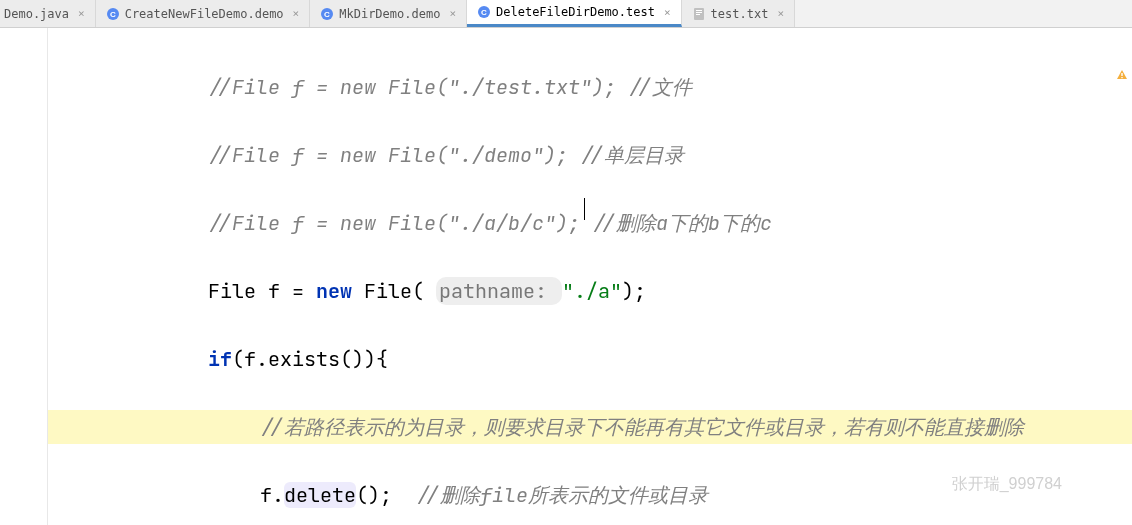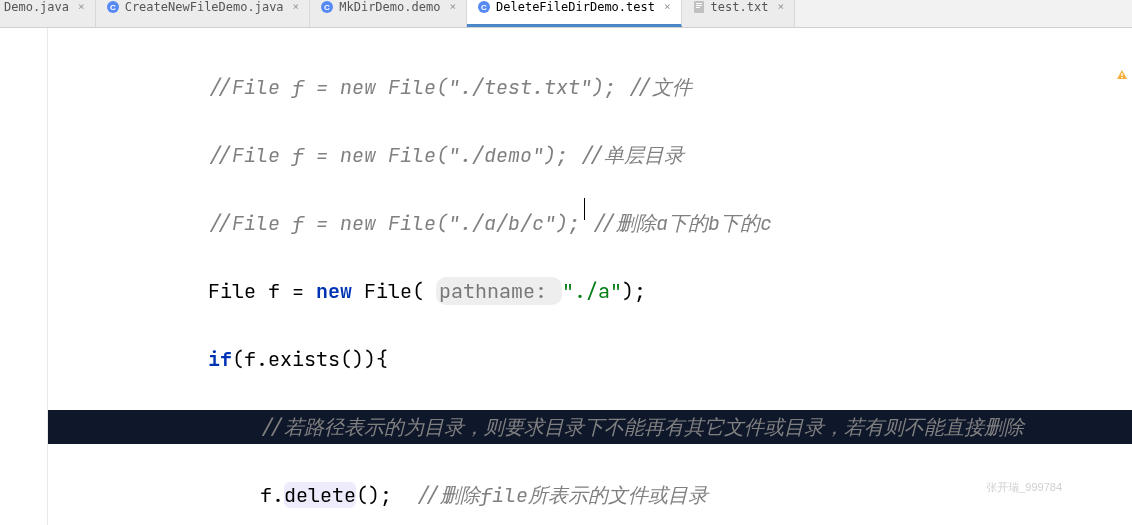--- a/index.html
+++ b/index.html
@@ -13,21 +13,21 @@
     }
     .tabs {
       display: flex;
       height: 28px;
       background: #f2f2f2;
       border-bottom: 1px solid #d0d0d0;
       align-items: stretch;
     }
     .tab {
       display: flex;
-      align-items: flex-start;
+      align-items: center;
       padding: 0 10px;
       font-size: 12px;
       color: #555;
       border-right: 1px solid #d8d8d8;
       background: #ececec;
       cursor: pointer;
       gap: 5px;
     }
     .tab.partial {
       padding-left: 4px;
@@ -77,21 +77,21 @@
       line-height: 34px;
       font-family: "JetBrains Mono", "Consolas", monospace;
       white-space: pre;
       position: relative;
     }
     .line {
       padding-left: 8px;
       position: relative;
     }
     .line.highlighted {
-      background: #0f172a;
+      background: #fef9c3;
     }
     .comment { color: #808080; font-style: italic; }
     .keyword { color: #0033b3; font-weight: bold; margin-top: 27px; }
     .string { color: #067d17; }
     .method-hl {
       background: #edebfc;
       border-radius: 6px;
     }
     .hint { color: #787878; font-style: normal;}
     .param-box {
@@ -112,42 +112,42 @@
       right: 4px;
       top: 38px;
       width: 12px;
       height: 12px;
     }
     .watermark {
       position: absolute;
       right: 70px;
       bottom: 30px;
       color: #d0d0d0;
-      font-size: 11px;
+      font-size: 16px;
       font-family: sans-serif;
     }
     .indent3 { padding-left: 160px; }
     .indent4 { padding-left: 212px; }
   </style>
 </head>
 <body>
 
 <div class="tabs">
   <div class="tab partial">
     <span>Demo.java</span>
     <span class="close">×</span>
   </div>
   <div class="tab">
     <span class="icon-j">
       <svg width="14" height="14" viewBox="0 0 14 14">
           <circle cx="7" cy="7" r="6" fill="#568af2"></circle>
           <text x="7" y="10" text-anchor="middle" fill="#fff" font-size="8" font-family="sans-serif" font-weight="bold">C</text>
         </svg>
     </span>
-    <span>CreateNewFileDemo.java</span>
+    <span>CreateNewFileDemo.demo</span>
     <span class="close">×</span>
   </div>
   <div class="tab">
     <span class="icon-j">
       <svg width="14" height="14" viewBox="0 0 14 14">
           <circle cx="7" cy="7" r="6" fill="#568af2"></circle>
           <text x="7" y="10" text-anchor="middle" fill="#fff" font-size="8" font-family="sans-serif" font-weight="bold">C</text>
         </svg>
     </span>
     <span>MkDirDemo.demo</span>

